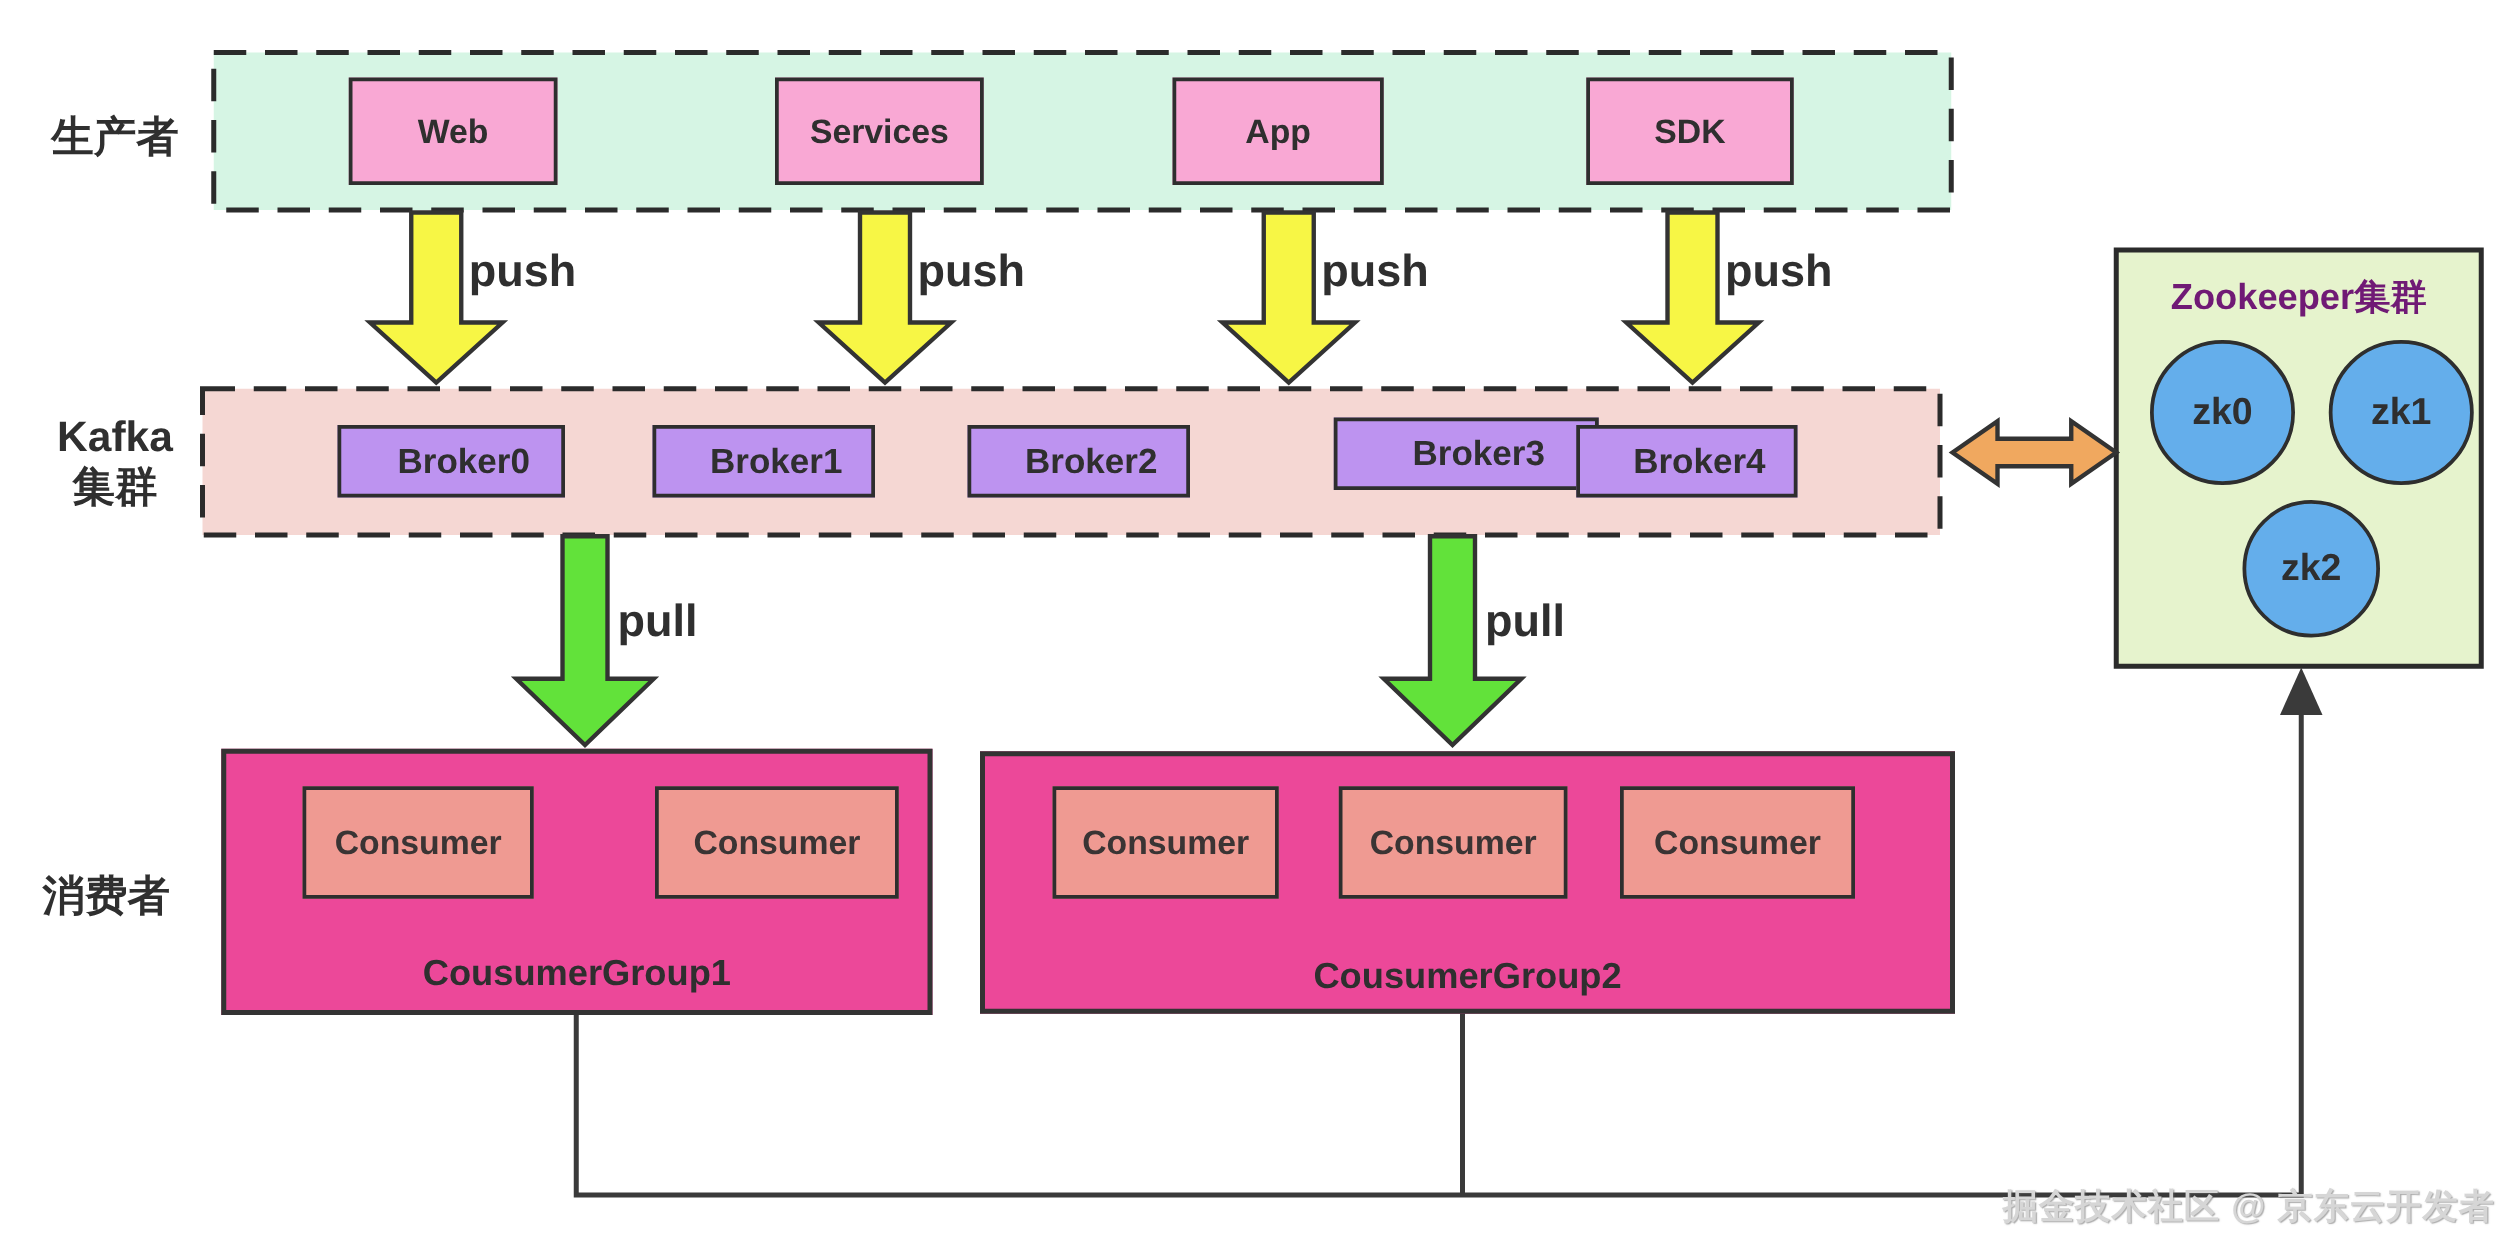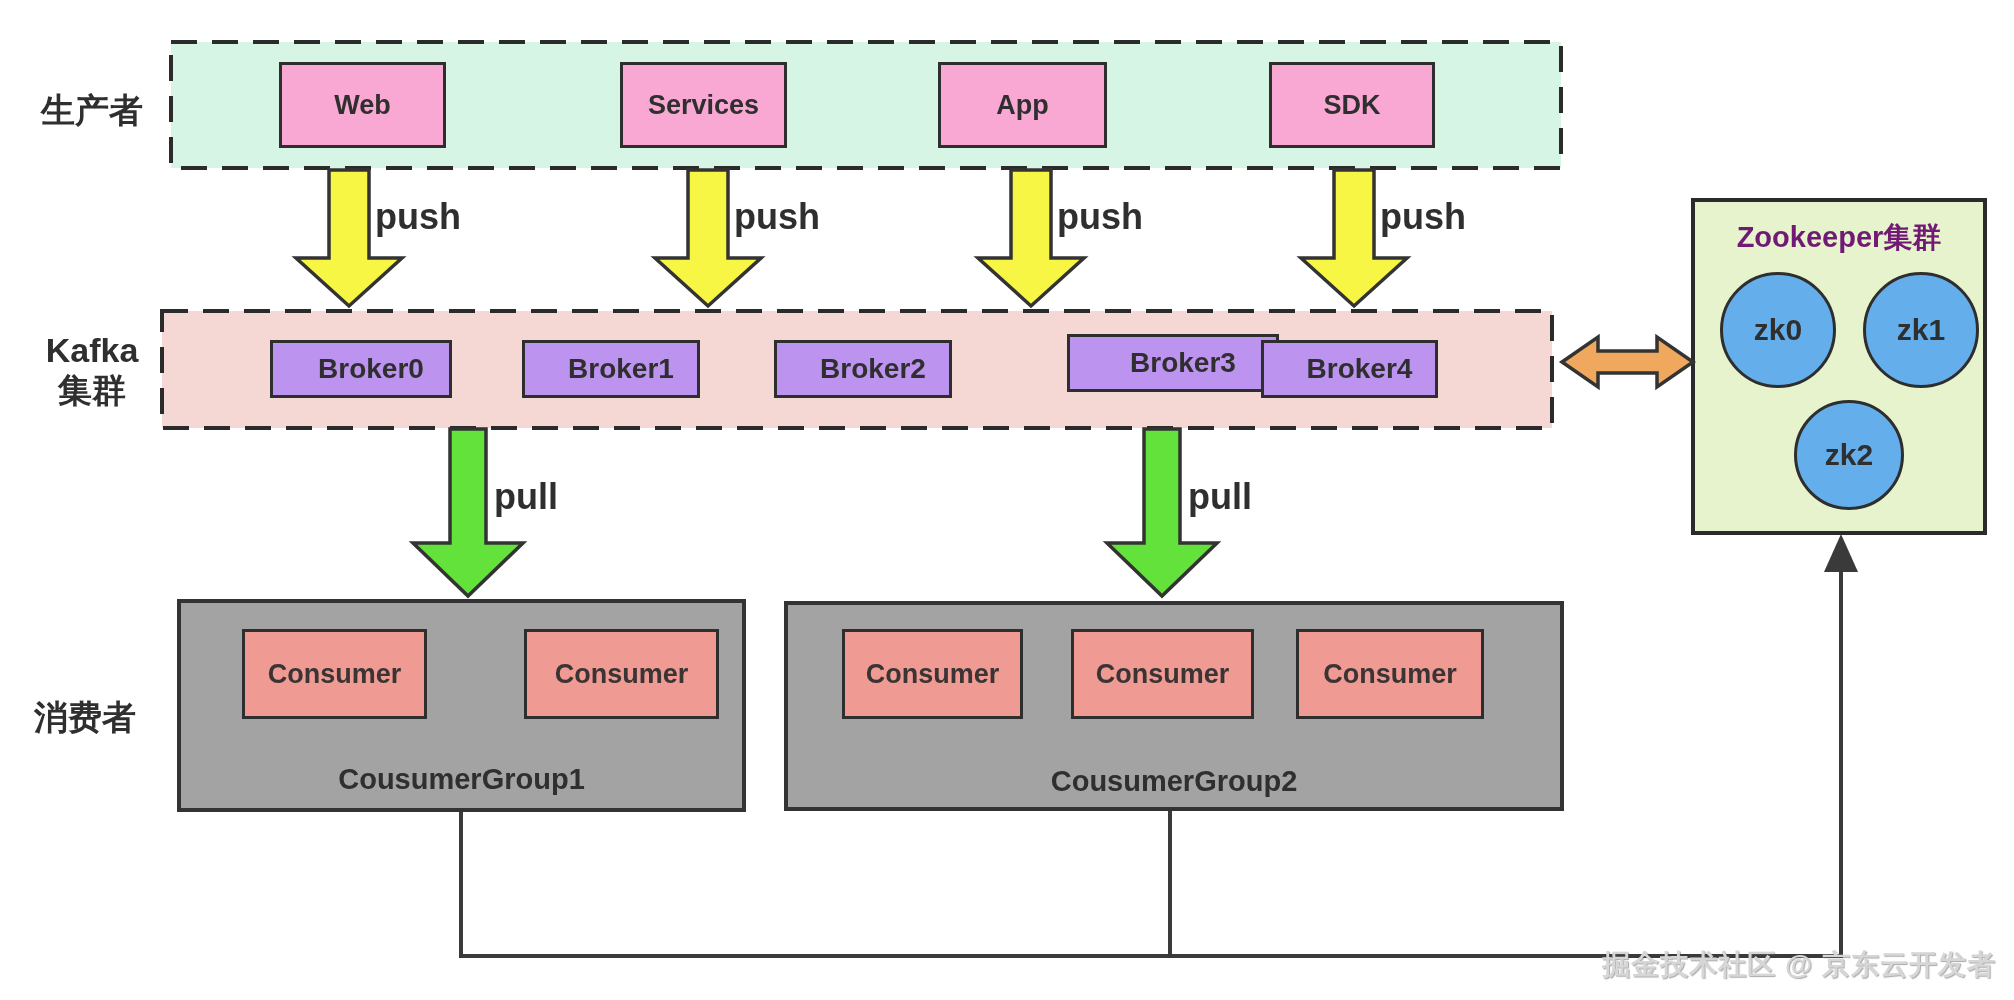--- a/index.html
+++ b/index.html
@@ -16,21 +16,21 @@
   .sec-label{
     font-weight:bold;font-size:34px;line-height:40px;
     text-align:center;color:#2f2f2f;
   }
   .node{
     position:absolute;display:flex;align-items:center;justify-content:center;
     border:3px solid #2e2e2e;font-weight:bold;box-sizing:border-box;
   }
   .producer-box{background:#f9a8d4;font-size:27px;}
   .broker-box{background:#bd93f0;font-size:28px;padding-left:20px;}
-  .group-box{background:#a3a3a3;border:4px solid #333333;}
+  .group-box{background:#ec4899;border:4px solid #333333;}
   .consumer-box{background:#ef9a92;font-size:27px;color:#3a3434;}
   .group-name{
     position:absolute;left:0;right:0;top:160px;text-align:center;
     font-weight:bold;font-size:29px;color:#2f2f2f;
   }
   .flow-label{font-weight:bold;font-size:36px;color:#2f2f2f;}
   .zk-title{
     position:absolute;text-align:center;font-weight:bold;font-size:29px;color:#701a75;
   }
   .zk-node{

